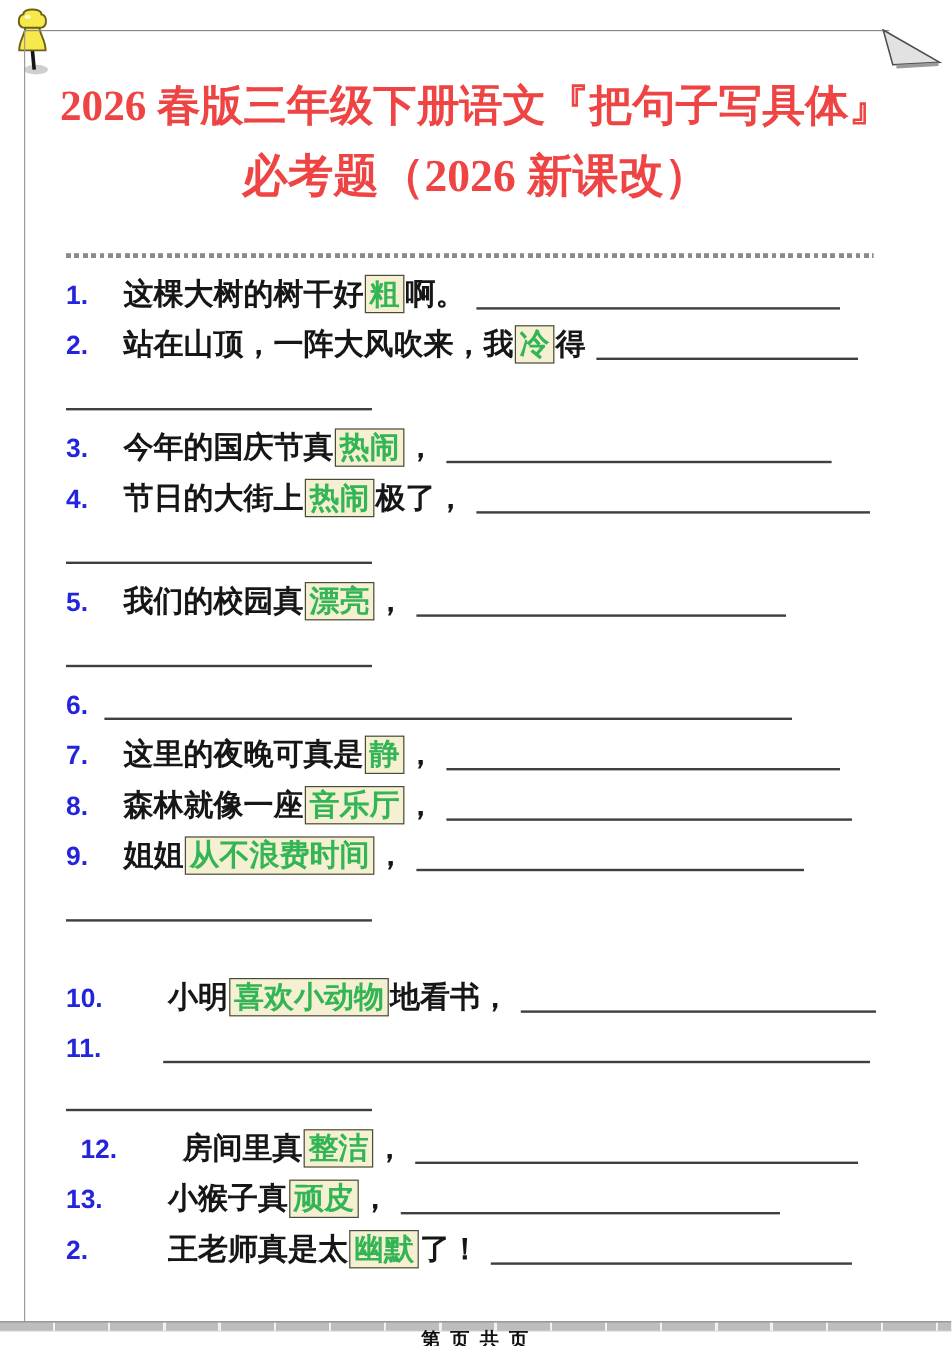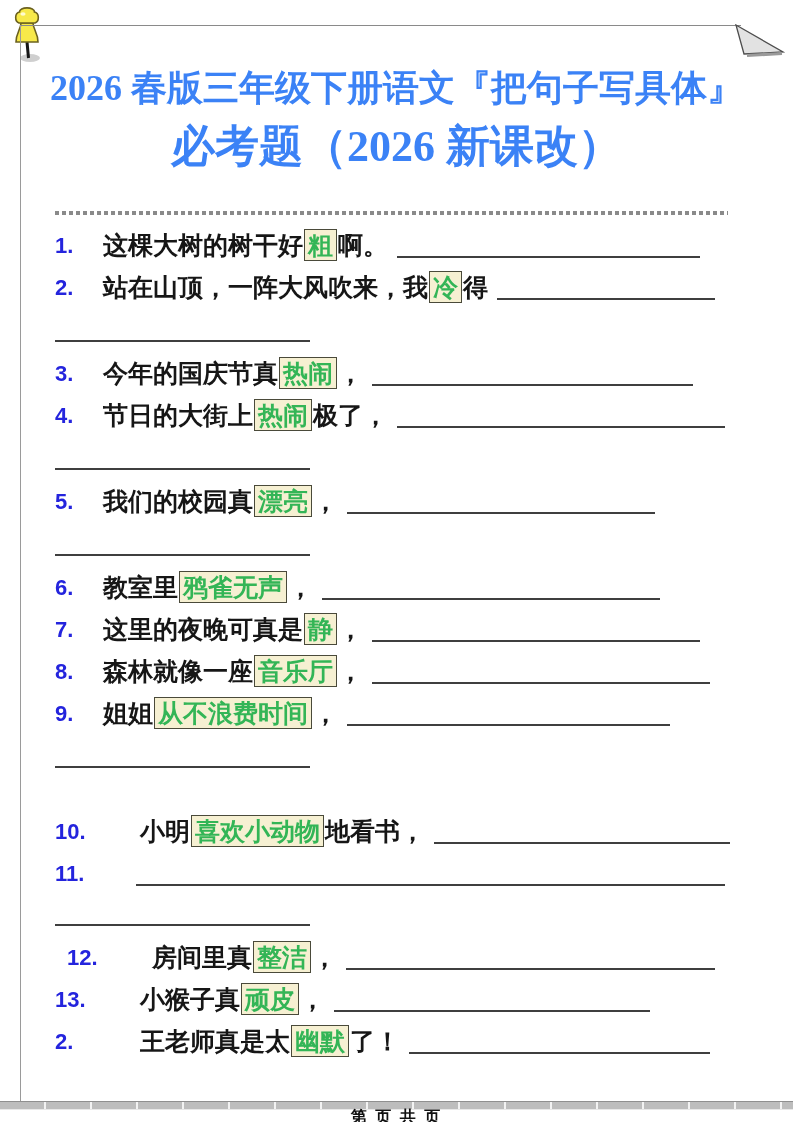--- a/index.html
+++ b/index.html
@@ -9,24 +9,24 @@
     overflow:hidden;
   }
   
   .border-top{position:absolute;left:20px;top:25px;width:721px;height:0;border-top:1px solid #8a8a8a;}
   .border-left{position:absolute;left:20px;top:25px;width:0;height:1077px;border-left:1px solid #9a9a9a;}
   
   .pushpin{position:absolute;left:6px;top:2px;}
   
   .fold{position:absolute;right:6px;top:24px;}
   
-  .title-wrap{position:absolute;left:30px;right:30px;top:66px;text-align:center;color:#3b82f6;
+  .title-wrap{position:absolute;left:30px;right:30px;top:66px;text-align:center;color:#ef4444;
     font-family:"Liberation Serif","DejaVu Serif",serif;font-weight:700;}
   .title-line1{font-size:36px;line-height:44px;margin:0;}
-  .title-line2{font-size:44px;line-height:42px;margin:16px 0 17px 0;}
+  .title-line2{font-size:38px;line-height:42px;margin:16px 0 17px 0;}
   
   .dotted{position:absolute;left:55px;top:211px;width:673px;height:4px;
     background:repeating-linear-gradient(90deg,#8a8a8a 0 4px,transparent 4px 7px);}
   
   .qlist{position:absolute;left:55px;right:60px;top:228px;}
   .row{display:flex;align-items:flex-end;height:34px;font-size:25px;line-height:33px;
     color:#161616;font-weight:600;white-space:nowrap;}
   .num{color:var(--num-blue,#2424dd);font-size:22px;line-height:32px;font-weight:600;flex:0 0 auto;}
   .txt{flex:0 0 auto;margin-left:25px;}
   .hl{display:inline-block;color:var(--hl-green,#33b556);background:var(--hl-bg,#f6f0d2);
@@ -99,21 +99,20 @@
       <div class="row" style="margin-top: 12px;">
         <span class="num" style="min-width: 23px;">5.</span>
         <span class="txt">我们的校园真<span class="hl">漂亮</span>，</span>
         <span class="blank" style="margin-right: 78px;"></span>
       </div>
       <div class="blank-row" style="margin-top: 16px;">
         <span class="blank-line" style="width: 255px;"></span>
       </div>
       <div class="row" style="margin-top: 12px;">
         <span class="num" style="min-width: 23px;">6.</span>
-        <span class="txt">教室里<span class="hl">鸦雀无声</span>，</span>
         <span class="blank" style="margin-right: 73px;"></span>
       </div>
       <div class="row" style="margin-top: 8px;">
         <span class="num" style="min-width: 23px;">7.</span>
         <span class="txt">这里的夜晚可真是<span class="hl">静</span>，</span>
         <span class="blank" style="margin-right: 33px;"></span>
       </div>
       <div class="row" style="margin-top: 8px;">
         <span class="num" style="min-width: 23px;">8.</span>
         <span class="txt">森林就像一座<span class="hl">音乐厅</span>，</span>

